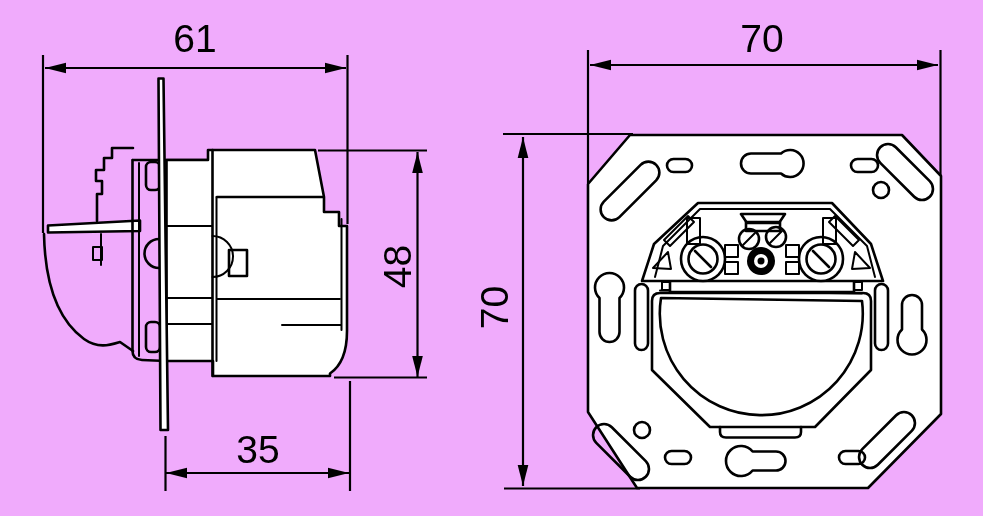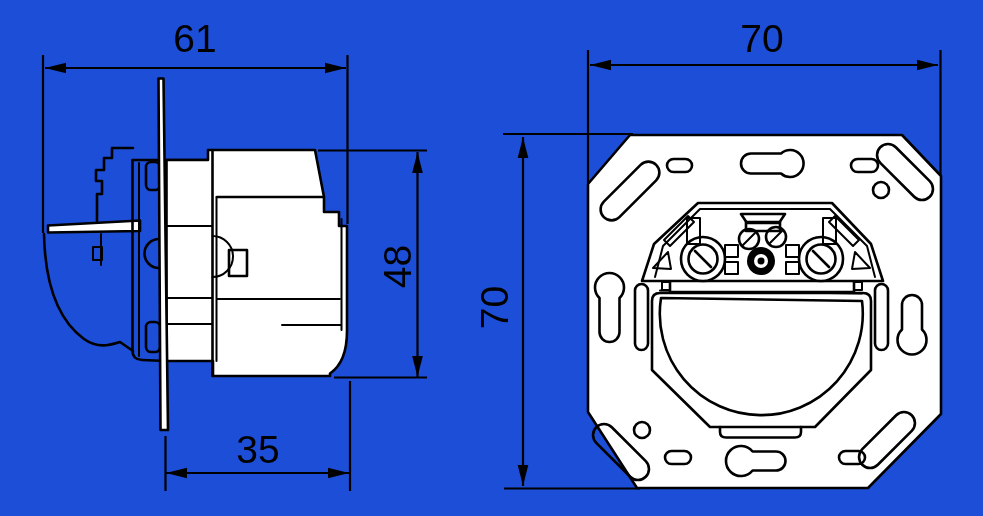--- a/index.html
+++ b/index.html
@@ -1,16 +1,16 @@
 <!DOCTYPE html>
 <html><head>
 <meta charset="utf-8">
 <style>
   html,body{margin:0;padding:0;background:#ffffff;}
-  .canvas{position:relative;width:983px;height:516px;background:#1d4ed8;overflow:hidden;}
+  .canvas{position:relative;width:983px;height:516px;background:#f0abfc;overflow:hidden;}
   svg{display:block;}
   .st{stroke:#000;fill:none;stroke-width:2.6;stroke-linejoin:round;stroke-linecap:round;}
   .stf{stroke:#000;fill:#fff;stroke-width:2.6;stroke-linejoin:round;stroke-linecap:round;}
   .thin{stroke:#000;fill:none;stroke-width:2;stroke-linejoin:round;stroke-linecap:round;}
   .dim{stroke:#000;fill:none;stroke-width:2.2;stroke-linecap:butt;}
   .arrow{fill:#000;stroke:none;}
   .lbl{font-family:"Liberation Sans",sans-serif;font-size:39px;fill:#000;text-anchor:middle;}
 </style>
 </head>
 <body>

